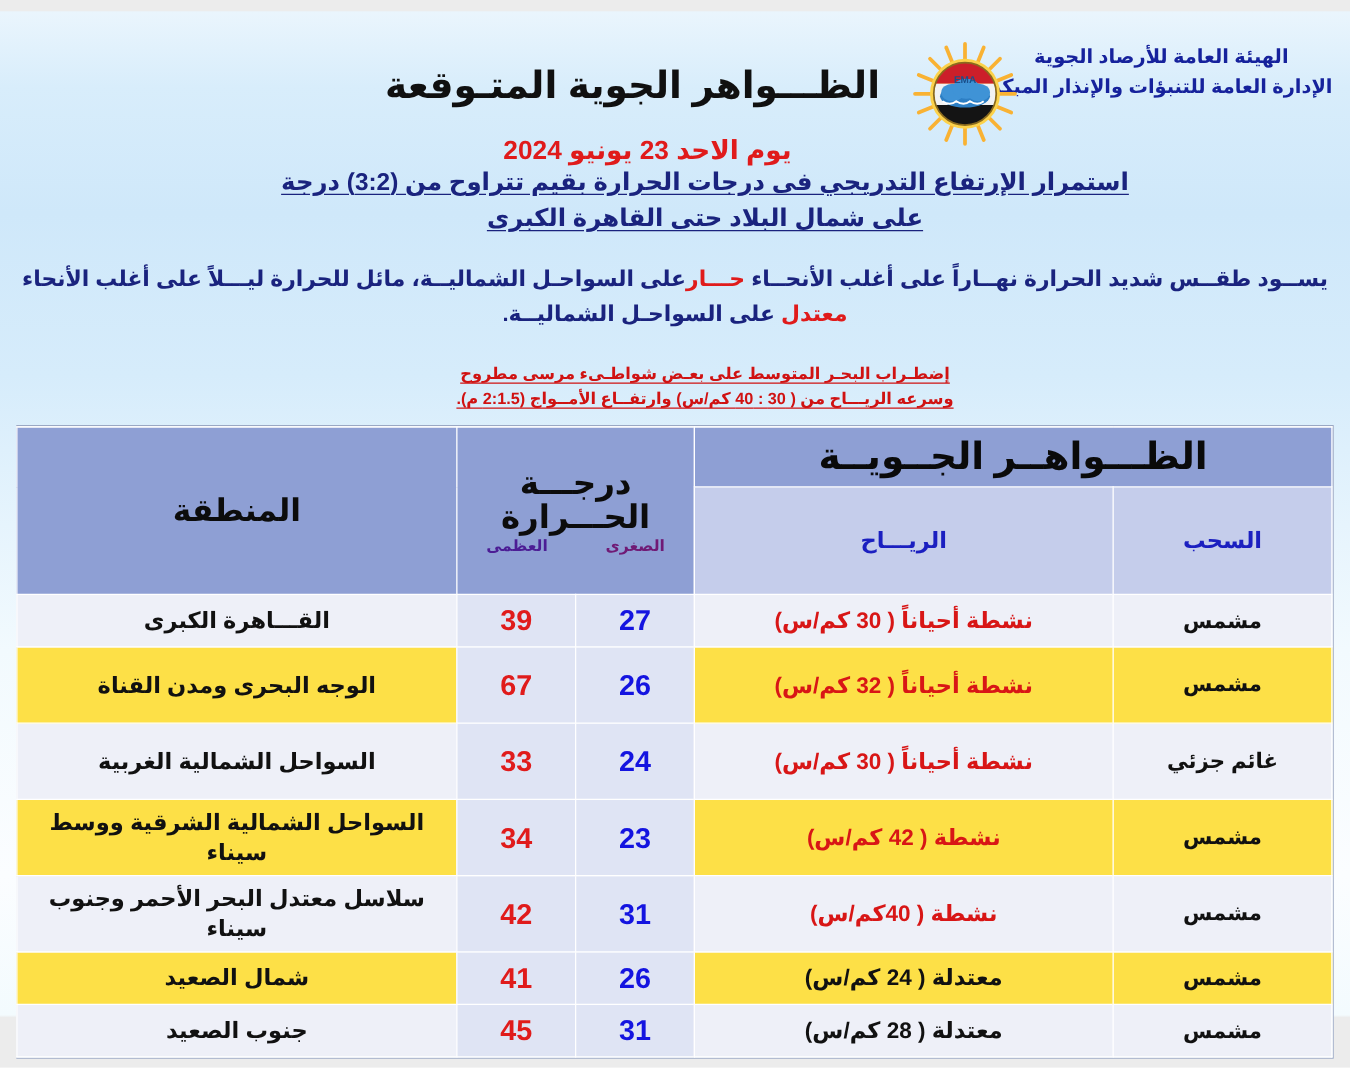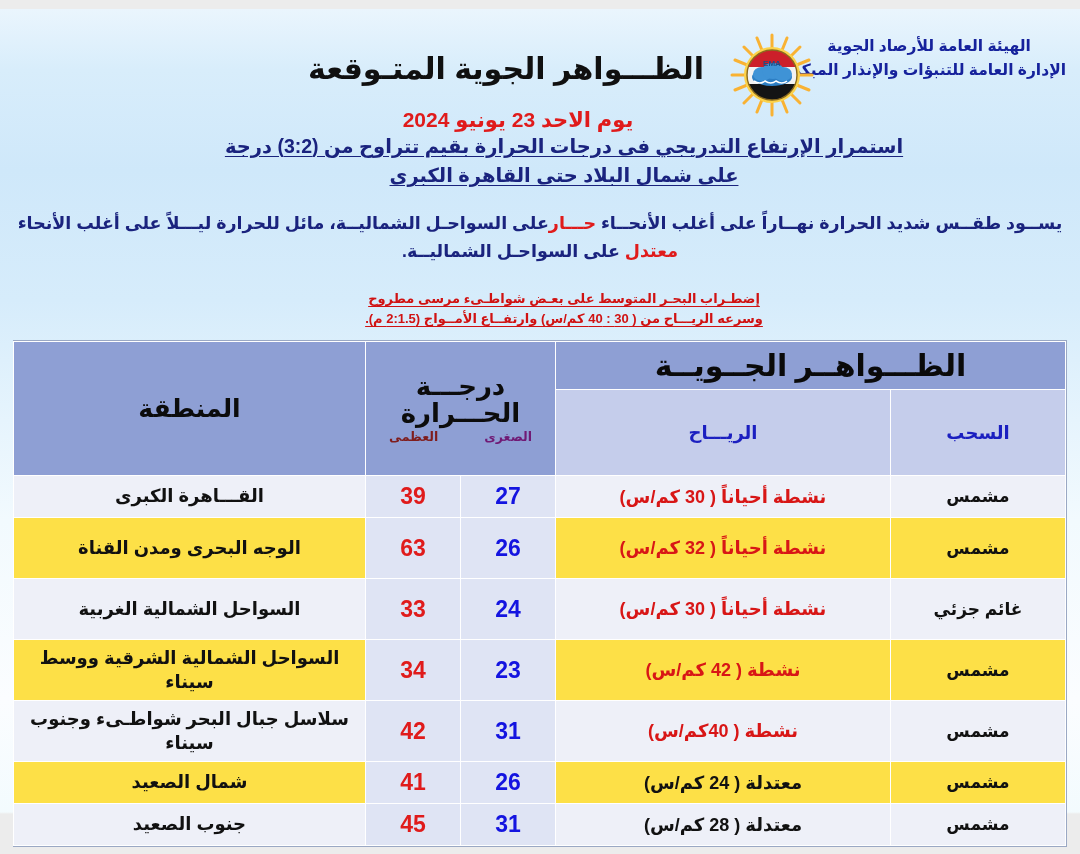--- a/index.html
+++ b/index.html
@@ -176,21 +176,21 @@
   }
   .hd-temp .sub-row {
     margin-top: 5px;
     display: flex;
     justify-content: space-around;
     align-items: center;
     font-size: 12.5px;
     font-weight: bold;
   }
   .hd-temp .s-min { color: #701a75; }
-  .hd-temp .s-max { color: #7f1d1d; }
+  .hd-temp .s-max { color: #4c1d95; }
   .hd-region {
     background: #8e9fd4;
     color: #0c0c0c;
     font-size: 25px;
     font-weight: bold;
   }
 
   
   tbody tr td { height: 41px; }
   tbody tr.tall td { height: 60px; }
@@ -338,21 +338,21 @@
             <td class="cell-cloud">مشمس</td>
             <td class="cell-wind red">نشطة أحياناً ( 30 كم/س)</td>
             <td class="cell-min">27</td>
             <td class="cell-max">39</td>
             <td class="cell-region">القـــاهرة الكبرى</td>
           </tr>
           <tr class="row-b tall">
             <td class="cell-cloud">مشمس</td>
             <td class="cell-wind red">نشطة أحياناً ( 32 كم/س)</td>
             <td class="cell-min">26</td>
-            <td class="cell-max">63</td>
+            <td class="cell-max">67</td>
             <td class="cell-region">الوجه البحرى ومدن القناة</td>
           </tr>
           <tr class="row-a tall">
             <td class="cell-cloud">غائم جزئي</td>
             <td class="cell-wind red">نشطة أحياناً ( 30 كم/س)</td>
             <td class="cell-min">24</td>
             <td class="cell-max">33</td>
             <td class="cell-region">السواحل الشمالية الغربية</td>
           </tr>
           <tr class="row-b tall">
@@ -360,21 +360,21 @@
             <td class="cell-wind red">نشطة ( 42 كم/س)</td>
             <td class="cell-min">23</td>
             <td class="cell-max">34</td>
             <td class="cell-region">السواحل الشمالية الشرقية ووسط سيناء</td>
           </tr>
           <tr class="row-a tall">
             <td class="cell-cloud">مشمس</td>
             <td class="cell-wind red">نشطة ( 40كم/س)</td>
             <td class="cell-min">31</td>
             <td class="cell-max">42</td>
-            <td class="cell-region">سلاسل جبال البحر شواطـىء وجنوب سيناء</td>
+            <td class="cell-region">سلاسل معتدل البحر الأحمر وجنوب سيناء</td>
           </tr>
           <tr class="row-b">
             <td class="cell-cloud">مشمس</td>
             <td class="cell-wind black">معتدلة (  24 كم/س)</td>
             <td class="cell-min">26</td>
             <td class="cell-max">41</td>
             <td class="cell-region">شمال الصعيد</td>
           </tr>
           <tr class="row-a">
             <td class="cell-cloud">مشمس</td>

